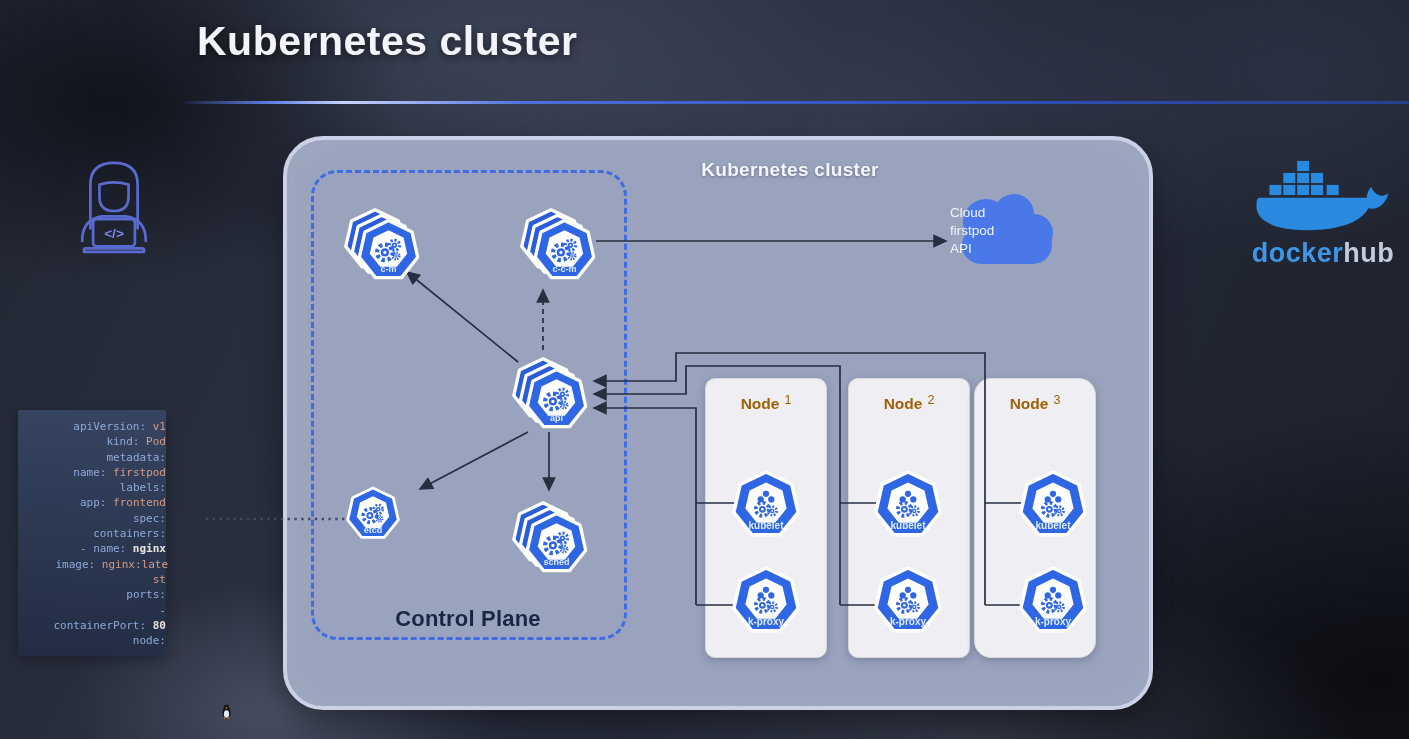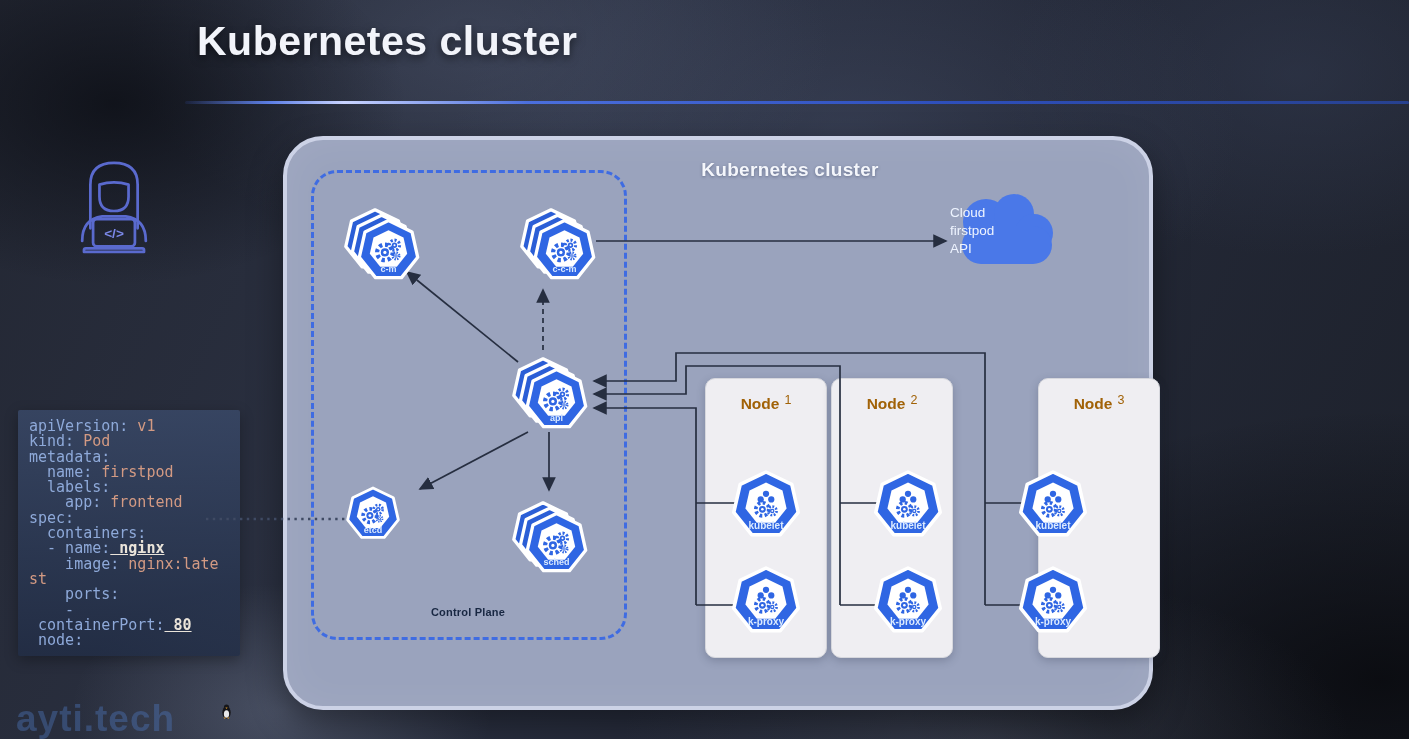--- a/index.html
+++ b/index.html
@@ -22,49 +22,49 @@
     text-shadow:0 3px 8px rgba(0,0,0,.55);
   }
   .divider{
     position:absolute;left:185px;top:101px;width:1224px;height:3px;border-radius:2px;
     background:linear-gradient(90deg,rgba(48,76,180,.15) 0%,#5d7fe6 7%,#c9d4ff 13%,#4b6fdd 28%,#2e4fbb 62%,#27418f 100%);
   }
   
   .dev-icon{position:absolute;left:64px;top:152px;}
   
   .yaml-panel{
-    position:absolute;left:18px;top:410px;width:222px;height:246px;
+    position:absolute;left:18px;top:410px;width:148px;height:246px;
     background:linear-gradient(180deg,rgba(58,74,106,.80),rgba(33,45,70,.80));
     border-radius:2px;box-shadow:0 4px 14px rgba(0,0,0,.30);
     font-family:"DejaVu Sans Mono","Liberation Mono",monospace;
-    font-size:15px;line-height:15.3px;white-space:pre;color:#8ea9d9;
-    padding:9px 0 0 11px;box-sizing:border-box;
+    font-size:11px;line-height:15.3px;white-space:pre;color:#8ea9d9;
+    padding:9px 0 0 11px;box-sizing:border-box;text-align:right;
   }
   .yaml-panel .k{color:#8ea9d9;}
   .yaml-panel .v{color:#d39a83;}
-  .yaml-panel .w{color:#eae4da;font-weight:bold;text-decoration:underline;}
+  .yaml-panel .w{color:#eae4da;font-weight:bold;}
   
   .cluster-box{
     position:absolute;left:283px;top:136px;width:870px;height:574px;
     background:#9aa3bd;border:4px solid #ccd2e6;border-radius:40px;
     box-shadow:0 14px 34px rgba(0,0,0,.38), inset 0 0 40px rgba(255,255,255,.08);
     box-sizing:border-box;
   }
   .cluster-label{
     position:absolute;left:640px;top:159px;width:300px;text-align:center;
     font-size:19px;font-weight:bold;color:#f4f6fb;letter-spacing:.3px;
     text-shadow:0 1px 3px rgba(40,50,80,.45);
   }
   .control-plane{
     position:absolute;left:311px;top:170px;width:316px;height:470px;
     border:3px dashed #3f6ce2;border-radius:26px;box-sizing:border-box;
   }
   .control-plane-label{
     position:absolute;left:368px;top:606px;width:200px;text-align:center;
-    font-size:11px;font-weight:bold;color:#182742;letter-spacing:.2px;
+    font-size:22px;font-weight:bold;color:#182742;letter-spacing:.2px;
   }
   .node-box{
     position:absolute;top:378px;width:122px;height:280px;
     background:#efeef2;border:1px solid #d6d7dd;border-radius:10px;
     box-shadow:0 3px 8px rgba(40,46,70,.25);box-sizing:border-box;text-align:center;
   }
   .node-title{margin-top:16px;font-size:15.5px;font-weight:bold;color:#a16207;}
   .node-title .sup{font-weight:400;font-size:12.5px;position:relative;top:-5px;margin-left:5px;}
   .icon{position:absolute;}
   .edges{position:absolute;left:0;top:0;}
@@ -111,24 +111,24 @@
   <div class="cluster-box"></div>
   <div class="cluster-label">Kubernetes cluster</div>
 
   <div class="control-plane"></div>
   <div class="control-plane-label">Control Plane</div>
 
   <div id="nodes-layer">
       <div class="node-box" style="left: 705px;">
         <div class="node-title"><span>Node</span><span class="sup">1</span></div>
       </div>
-      <div class="node-box" style="left: 831px;">
+      <div class="node-box" style="left: 848px;">
         <div class="node-title"><span>Node</span><span class="sup">2</span></div>
       </div>
-      <div class="node-box" style="left: 1038px;">
+      <div class="node-box" style="left: 974px; border-radius: 17px;">
         <div class="node-title"><span>Node</span><span class="sup">3</span></div>
       </div>
     </div>
 
   <svg class="edges" width="1409" height="739">
     <defs>
       <marker id="ah" markerWidth="9" markerHeight="9" refX="7.5" refY="4" orient="auto">
         <path d="M0,0 L8.5,4 L0,8 Z" fill="#262e40"></path>
       </marker>
     </defs>
@@ -327,22 +327,39 @@
         <rect x="12" y="38" width="90" height="38" rx="19"></rect>
       </g>
     </svg>
   </div>
   <div class="cloud-text">
     <div>Cloud</div>
     <div>firstpod</div>
     <div>API</div>
   </div>
 
-
-  <div class="watermark">ayti.tech</div>
+  <div class="dockerhub">
+    <svg width="160" height="72" viewBox="0 0 160 78">
+      <g fill="#2a8ae0">
+        <rect x="52" y="1" width="13" height="11"></rect>
+        <rect x="37" y="14" width="13" height="11"></rect>
+        <rect x="52" y="14" width="13" height="11"></rect>
+        <rect x="67" y="14" width="13" height="11"></rect>
+        <rect x="22" y="27" width="13" height="11"></rect>
+        <rect x="37" y="27" width="13" height="11"></rect>
+        <rect x="52" y="27" width="13" height="11"></rect>
+        <rect x="67" y="27" width="13" height="11"></rect>
+        <rect x="84" y="27" width="13" height="11"></rect>
+        <path d="M8,48 C6,66 28,76 62,76 C101,76 125,66 131,48 C132,45 132,43 131,41 L10,41 C8,43 8,45 8,48 Z"></path>
+        <path d="M128,52 C137,55 147,50 151,36 C144,41 137,39 132,29 C127,35 126,45 128,52 Z"></path>
+      </g>
+    </svg>
+    <div class="dockerhub-text"><span class="d1">docker</span><span class="d2">hub</span></div>
+  </div>
+
 
   <div class="penguin">
     <svg width="11" height="15" viewBox="0 0 11 15">
       <ellipse cx="5.5" cy="8.5" rx="4.2" ry="6" fill="#16161a"></ellipse>
       <ellipse cx="5.5" cy="10" rx="2.6" ry="3.8" fill="#e8e8ea"></ellipse>
       <circle cx="5.5" cy="3.2" r="2.6" fill="#16161a"></circle>
       <path d="M4.4,3.4 L6.6,3.4 L5.5,5 Z" fill="#e09a2a"></path>
       <path d="M2.5,13.6 L5,13.6 L3.7,14.9 Z" fill="#e09a2a"></path>
       <path d="M6,13.6 L8.5,13.6 L7.2,14.9 Z" fill="#e09a2a"></path>
     </svg>

